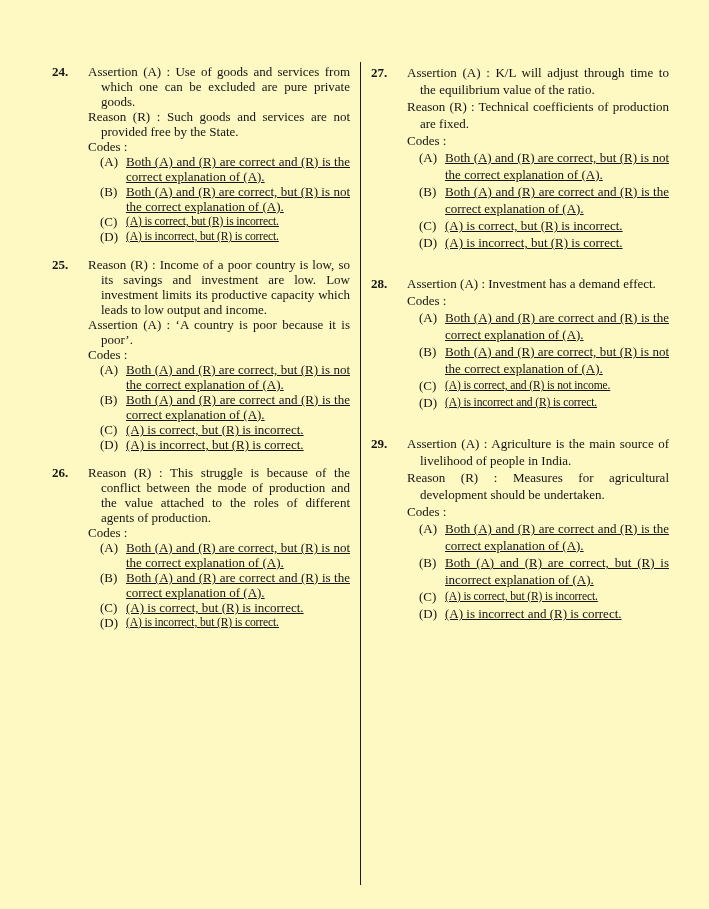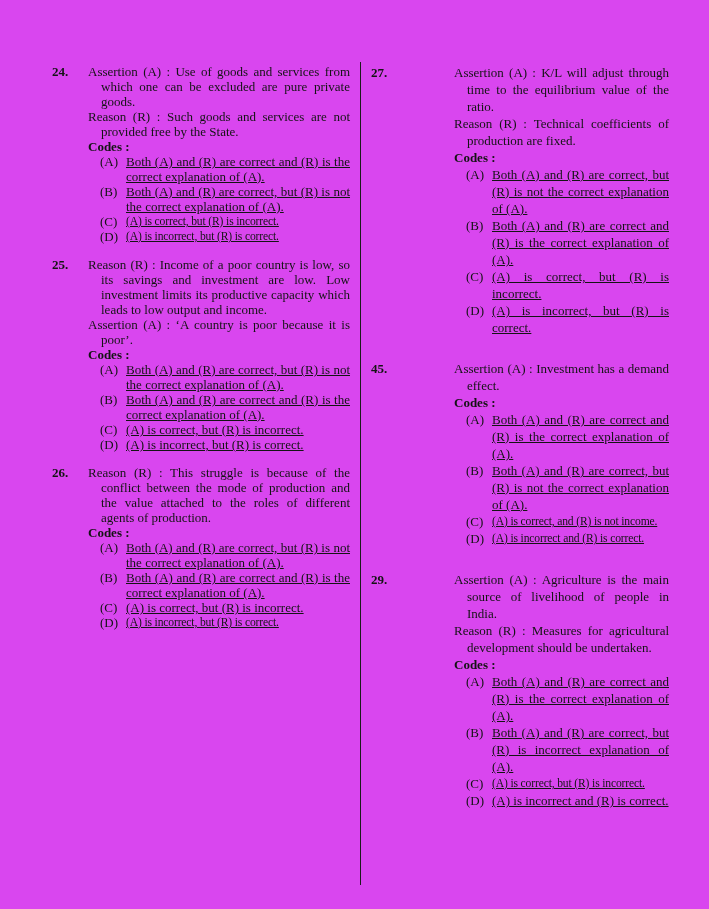--- a/index.html
+++ b/index.html
@@ -1,53 +1,53 @@
 <!DOCTYPE html>
 <html><head>
 <meta charset="utf-8">
 <style>
   * { margin: 0; padding: 0; box-sizing: border-box; }
   html, body { background: #e9e9e9; }
   .page {
     width: 709px;
     height: 909px;
-    background: #d946ef;
+    background: #fef9c3;
     color: #141414;
     font-family: "Liberation Serif", serif;
     font-size: 13px;
     padding: 64px 30px 18px 52px;
     display: flex;
     overflow: hidden;
   }
   .col { width: 298px; }
   .col-left  { line-height: 15px; }
   .col-right { line-height: 17px; }
   .divider {
     width: 1px;
     background: #1c1c1c;
     margin: -2px 10px 6px 10px;
     align-self: stretch;
     flex-shrink: 0;
   }
   .question { display: flex; margin-bottom: 13px; }
-  .col-right .question { margin-bottom: 24px; gap: 47px; }
+  .col-right .question { margin-bottom: 24px; }
   .question:last-child { margin-bottom: 12px; }
   .qnum {
     width: 36px;
     flex-shrink: 0;
     font-weight: bold;
   }
   .qbody { flex: 1; min-width: 0; }
   .hang {
     padding-left: 13px;
     text-indent: -13px;
     text-align: justify;
   }
   .lbl { font-weight: normal; }
-  .codes { font-weight: bold; }
+  .codes { font-weight: normal; }
   .opt { display: flex; padding-left: 12px; }
   .opt-label { width: 26px; flex-shrink: 0; }
   .opt-text { flex: 1; min-width: 0; text-align: justify; text-decoration: underline; }
   .one-line .opt-text {
     white-space: nowrap;
     font-size: 11.6px;
     letter-spacing: -0.15px;
     text-align: left;
   }
 </style>
@@ -157,21 +157,21 @@
           <span class="opt-text">(A) is correct, but (R) is incorrect.</span>
         </div>
         <div class="opt">
           <span class="opt-label">(D)</span>
           <span class="opt-text">(A) is incorrect, but (R) is correct.</span>
         </div>
       </div>
     </div>
 
     <div class="question">
-      <div class="qnum">45.</div>
+      <div class="qnum">28.</div>
       <div class="qbody">
         <p class="hang"><b class="lbl">Assertion (A) :</b> <span>Investment has a demand effect.</span></p>
         <p class="codes">Codes :</p>
         <div class="opt">
           <span class="opt-label">(A)</span>
           <span class="opt-text">Both (A) and (R) are correct and (R) is the correct explanation of (A).</span>
         </div>
         <div class="opt">
           <span class="opt-label">(B)</span>
           <span class="opt-text">Both (A) and (R) are correct, but (R) is not the correct explanation of (A).</span>

